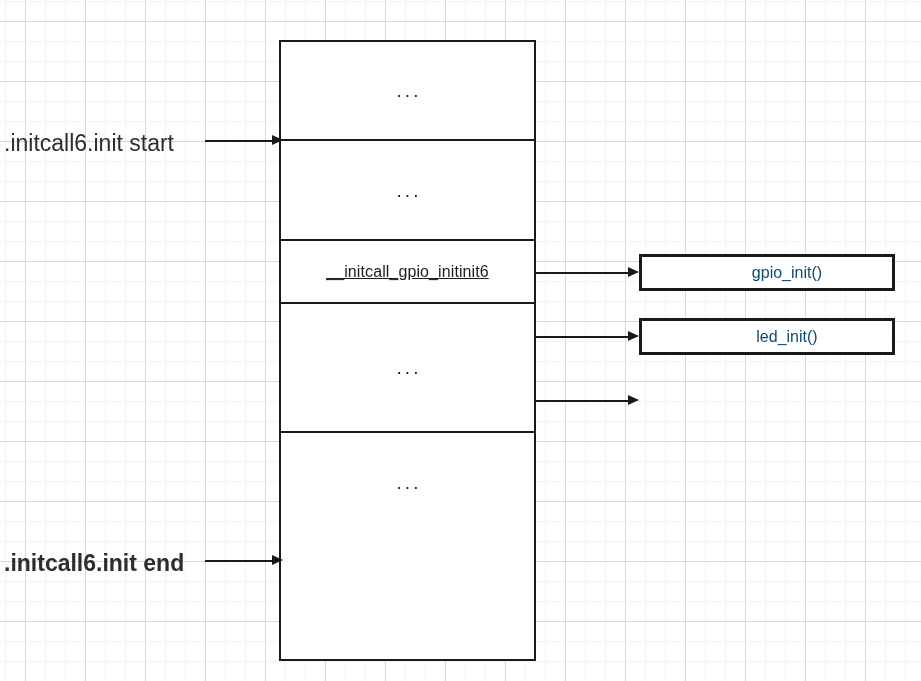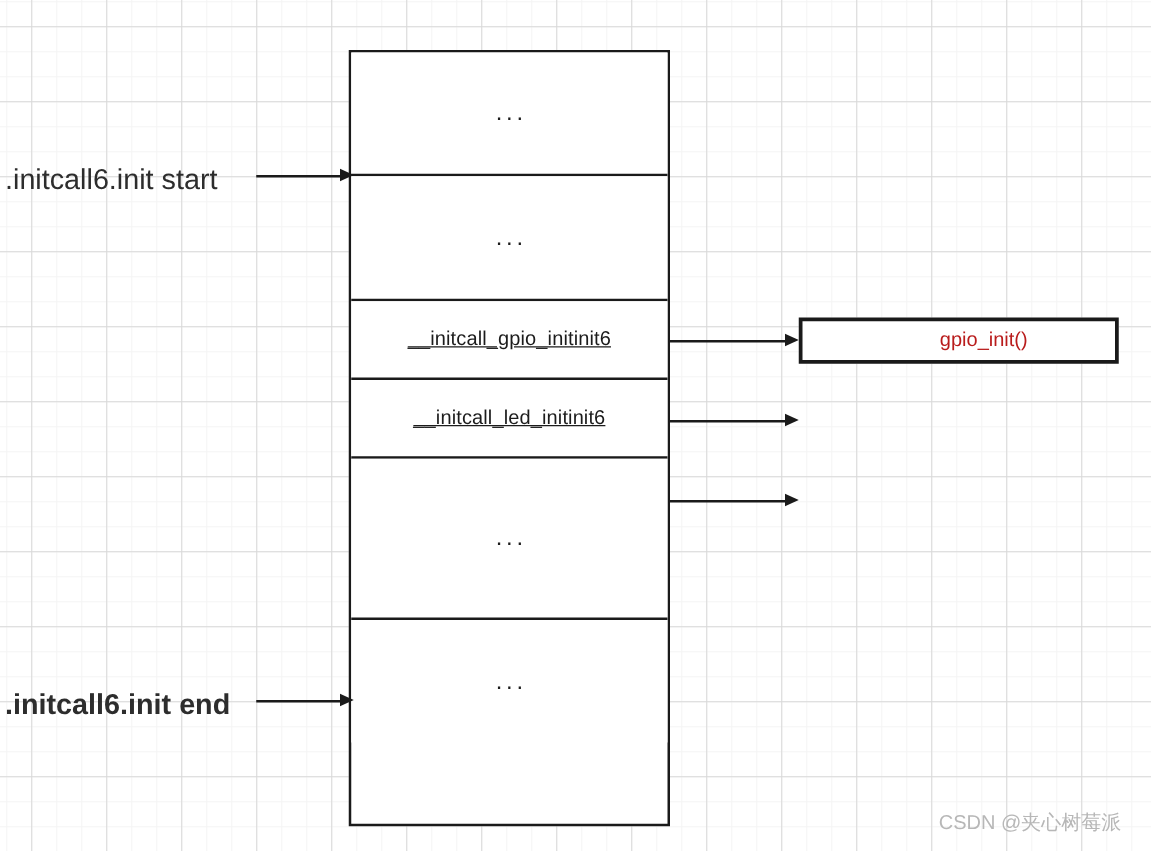--- a/index.html
+++ b/index.html
@@ -136,21 +136,21 @@
     left: 639px;
     width: 256px;
     height: 37px;
     box-sizing: border-box;
     border: 3px solid #1a1a1a;
     background: #ffffff;
     display: flex;
     align-items: center;
     justify-content: center;
     font-size: 16px;
-    color: #b91c1c;
+    color: #0c4a6e;
     padding-left: 40px;
   }
   .fn-box.b-gpio { top: 254px; }
   .fn-box.b-led  { top: 318px; }
   .fn-box.b-uart { top: 382px; }
 
   
   .watermark {
     position: absolute;
     right: 24px;
@@ -173,23 +173,20 @@
     </div>
 
     <div class="sect-row r-ellipsis-2">
       <span class="dots">...</span>
     </div>
 
     <div class="sect-row r-named">
       <span>__initcall_gpio_initinit6</span>
     </div>
 
-    <div class="sect-row r-named">
-      <span>__initcall_led_initinit6</span>
-    </div>
 
 
     <div class="sect-row r-ellipsis-3">
       <span class="dots">...</span>
     </div>
 
     <div class="sect-row r-ellipsis-4">
       <span class="dots">...</span>
     </div>
 
@@ -216,16 +213,18 @@
     <div class="head"></div>
   </div>
   <div class="arrow a-uart">
     <div class="shaft"></div>
     <div class="head"></div>
   </div>
 
   <div class="fn-box b-gpio">
     <span>gpio_init()</span>
   </div>
-
-  <div class="watermark">CSDN @夹心树莓派</div>
+  <div class="fn-box b-led">
+    <span>led_init()</span>
+  </div>
+
 
 </div>
 
 </body></html>

